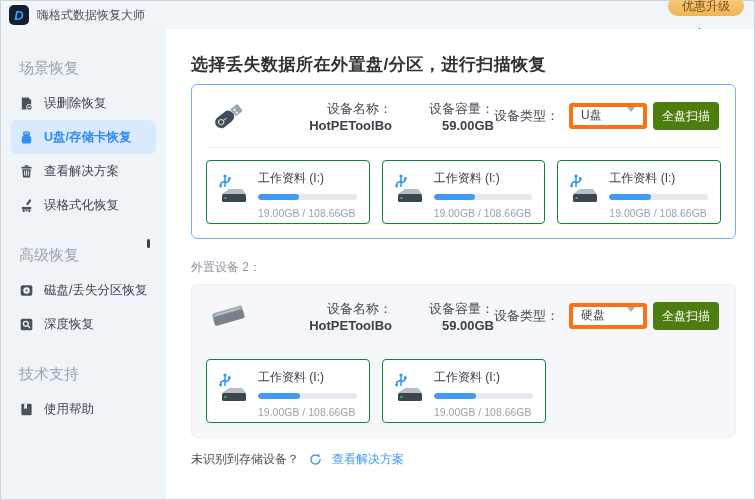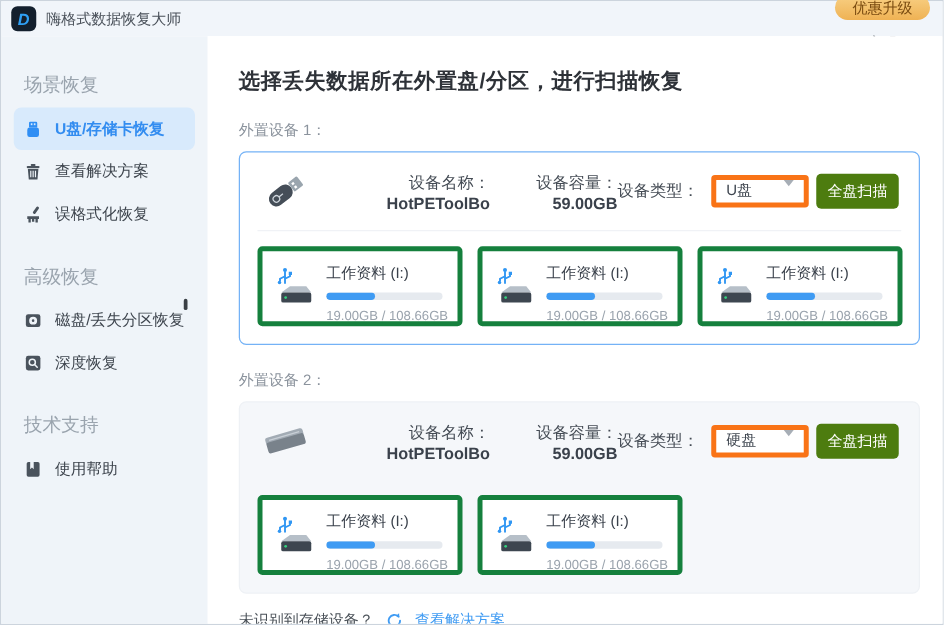--- a/index.html
+++ b/index.html
@@ -55,21 +55,21 @@
   .dev-field b { font-weight:600; color:#3a414b; }
   .f-name { width:136px; }
   .f-cap { width:102px; }
   .f-type { margin-right:10px; }
   .select { width:78px; height:26px; background:#fff; border:4px solid #f97316; border-radius:3px; display:flex; align-items:flex-start; justify-content:space-between; padding:0 8px; font-size:12px; color:#3f4650; cursor:pointer; }
   .chev { width:0; height:0; border-left:4px solid transparent; border-right:4px solid transparent; border-top:5px solid #a7aeb6; }
   .scan-btn { margin-left:auto; width:66px; height:28px; border:none; border-radius:4px; background:#4d7c0f; color:#fff; font-size:12px; cursor:pointer; }
   .dev-divider { height:1px; background:#f0f2f6; margin:0 14px; }
 
   .partitions { display:flex; gap:12px; padding:12px 14px 14px; }
-  .part-card { width:164px; height:64px; background:#fff; border:4px solid #15803d; border-radius:4px; display:flex; gap:8px; padding:9px 12px 8px 9px; cursor:pointer;justify-content:flex-end; }
+  .part-card { width:164px; height:64px; background:#fff; border:1px solid #15803d; border-radius:4px; display:flex; gap:8px; padding:9px 12px 8px 9px; cursor:pointer;justify-content:flex-end; }
   .part-icon { flex:0 0 34px; padding-top:2px; }
   .part-info { flex:1; min-width:0; }
   .part-name { font-size:12px; font-weight:500; color:#3a414b; white-space:nowrap; }
   .bar { height:6px; background:#e6eaef; border-radius:3px; margin-top:7px; overflow:hidden; }
   .bar-fill { height:100%; background:#3f9bf3; border-radius:3px; width:0; }
   .part-usage { font-size:10.5px; color:#9aa3ad; margin-top:7px; white-space:nowrap; }
 
   .footer-row { display:flex; align-items:center; margin-top:13px; gap:6px; }
   .footer-q { font-size:12px; color:#4a5158; }
   .refresh { display:flex; align-items:center; cursor:pointer; margin-left:4px; }
@@ -112,20 +112,28 @@
         </span>
       </div>
     </div>
   </div>
 
   <div class="body">
 
     <aside class="sidebar">
       <div class="side-label">场景恢复</div>
 
+      <div class="side-item">
+        <svg width="15" height="15" viewBox="0 0 16 16">
+            <path d="M3 1.5h7l3 3v10H3z" fill="#4a535d"></path>
+            <circle cx="11" cy="12" r="3" fill="#4a535d" stroke="#eff4f9" stroke-width="1"></circle>
+            <rect x="9.4" y="11.4" width="3.2" height="1.2" fill="#eff4f9"></rect>
+          </svg>
+        <span>误删除恢复</span>
+      </div>
 
       <div class="side-item active">
         <svg width="15" height="15" viewBox="0 0 16 16">
             <rect x="4.5" y="1.5" width="7" height="5" rx="1" fill="#2f8ef4"></rect>
             <rect x="6" y="2.8" width="1.4" height="1.6" fill="#d8eafc"></rect>
             <rect x="8.6" y="2.8" width="1.4" height="1.6" fill="#d8eafc"></rect>
             <rect x="3" y="6.5" width="10" height="8" rx="2" fill="#2f8ef4"></rect>
           </svg>
         <span>U盘/存储卡恢复</span>
       </div>
@@ -178,21 +186,20 @@
           </svg>
         <span>使用帮助</span>
       </div>
 
       <div class="scroll-thumb"></div>
     </aside>
 
     <main class="main">
       <h1 class="page-title">选择丢失数据所在外置盘/分区，进行扫描恢复</h1>
 
-      <div class="device-label">外置设备 1：</div>
       <section class="device-card primary">
         <div class="dev-header">
           <span class="dev-icon">
             <svg width="42" height="32" viewBox="0 0 42 32">
                 <g transform="rotate(-38 21 16)">
                   <rect x="5" y="10" width="21" height="12" rx="6" fill="#454e58"></rect>
                   <circle cx="11" cy="16" r="2.6" fill="none" stroke="#cfd6dd" stroke-width="1"></circle>
                   <path d="M13.6 16h4" stroke="#cfd6dd" stroke-width="1"></path>
                   <rect x="26" y="11.5" width="9" height="9" rx="1" fill="#9aa5ae"></rect>
                   <rect x="28" y="13.5" width="2" height="2" fill="#fff"></rect>

